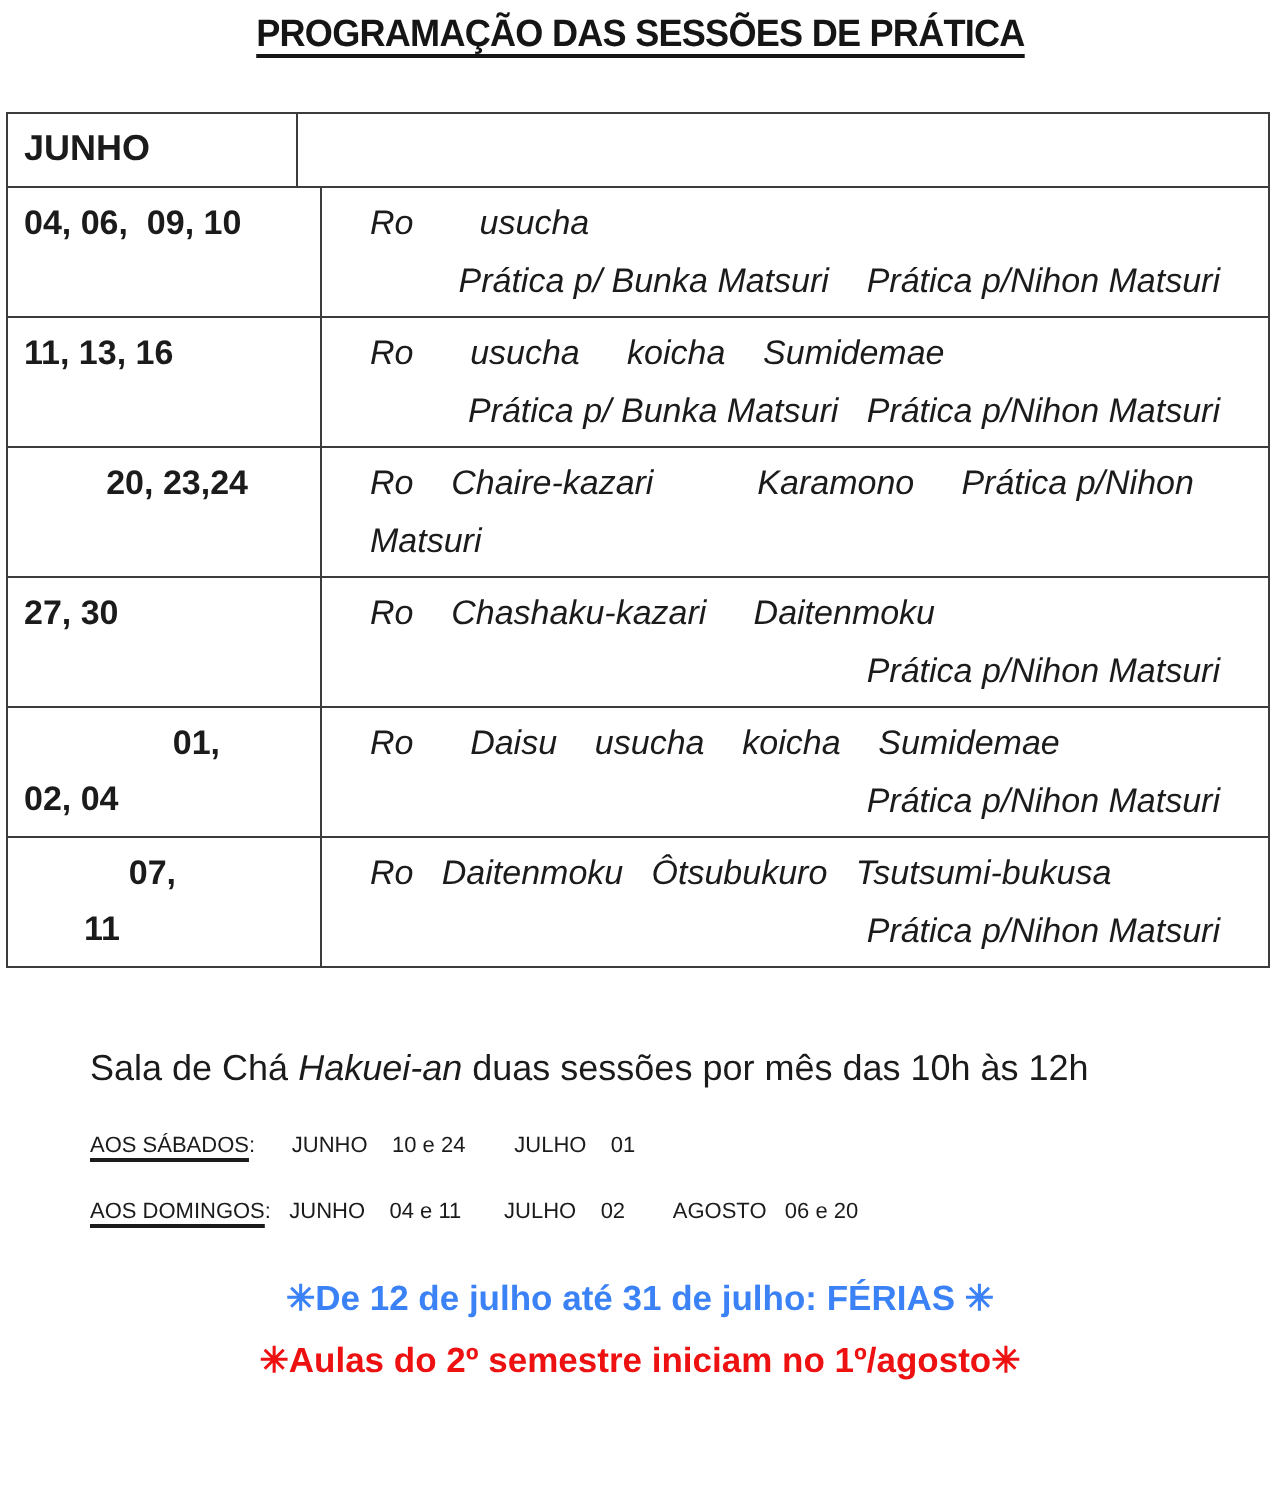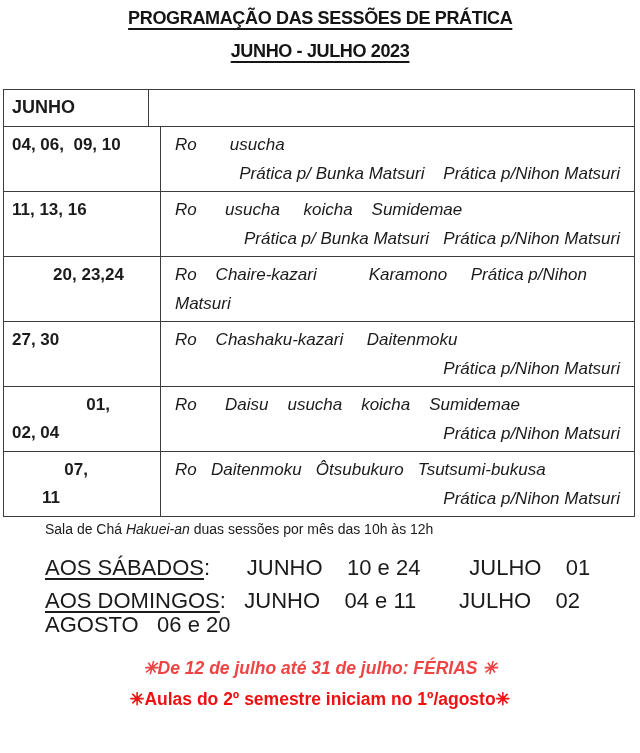--- a/index.html
+++ b/index.html
@@ -33,56 +33,53 @@
   }
   .trow:first-child { border-top:none; }
   .cell { min-width:0; }
   .cell-dates {
     padding:4px 8px;
     font-weight:700; font-size:17px; line-height:28px;
     white-space:pre-wrap;
   }
   .cell-content {
     border-left:1.5px solid #3c3c3c;
-    padding:3px 14px;
+    padding:3px 24px;
     font-style:italic; font-size:17px; line-height:29px;
   }
   .trow-month { min-height:36px;gap:16px; }
   .trow-month .cell-dates { font-size:18px; line-height:27px; }
   .trow-session { min-height:38px;gap:28px; }
   .date-line, .content-line { white-space:pre-wrap; }
   .align-left   { text-align:left; }
   .align-right  { text-align:right; }
   .align-center { text-align:left; }
 
   
   .footer { margin-left:45px; margin-right:10px; }
-  .sala-line { font-size:14px; line-height:24px; }
+  .sala-line { margin-top:38px; font-size:18px; line-height:24px; }
   .sala-italic { font-style:italic; }
-  .sched-line { margin-top:15px; font-size:22px; line-height:24px; white-space:pre-wrap; }
+  .sched-line { margin-top:15px; font-size:11px; line-height:24px; white-space:pre-wrap; }
   .uline {
     text-decoration:underline; text-decoration-thickness:1.5px; text-underline-offset:3px;
   }
   .red-line {
     text-align:center; font-weight:700; font-size:17.5px; line-height:24px;
     margin-top:19px; white-space:pre-wrap;
   }
   .red-line + .red-line { margin-top:7px; }
 </style>
 </head>
 <body>
 
 <div class="doc">
 
   <div class="title-block">
     <div>
       <span class="title-line">PROGRAMAÇÃO DAS SESSÕES DE PRÁTICA</span>
-    </div>
-    <div class="title-line2">
-      <span class="title-line">JUNHO - JULHO 2023</span>
     </div>
   </div>
 
   <div class="sched-table">
       <div class="trow trow-month">
         <div class="cell cell-dates">JUNHO</div>
         <div class="cell cell-content"></div>
       </div>
       <div class="trow trow-session">
         <div class="cell cell-dates"><div class="date-line align-left">04, 06,  09, 10</div></div>
@@ -128,16 +125,16 @@
     </div>
 
   <div class="footer">
     <div class="sala-line"><span>Sala de Chá </span><span class="sala-italic">Hakuei-an</span><span> duas sessões por mês das 10h às 12h</span></div>
 
     <div class="sched-line"><span class="uline">AOS SÁBADOS</span><span>:</span><span>      JUNHO    10 e 24        JULHO    01</span></div>
 
     <div class="sched-line" style="margin-top:9px;"><span class="uline">AOS DOMINGOS</span><span>:</span><span>   JUNHO    04 e 11       JULHO    02        AGOSTO   06 e 20</span></div>
   </div>
 
-  <div class="red-line" style="color: #ef4444; font-style: italic;">✳De 12 de julho até 31 de julho: FÉRIAS ✳</div>
+  <div class="red-line" style="color: #3b82f6;">✳De 12 de julho até 31 de julho: FÉRIAS ✳</div>
   <div class="red-line" style="color: rgb(238, 17, 17);">✳Aulas do 2º semestre iniciam no 1º/agosto✳</div>
 
 </div>
 
 </body></html>

